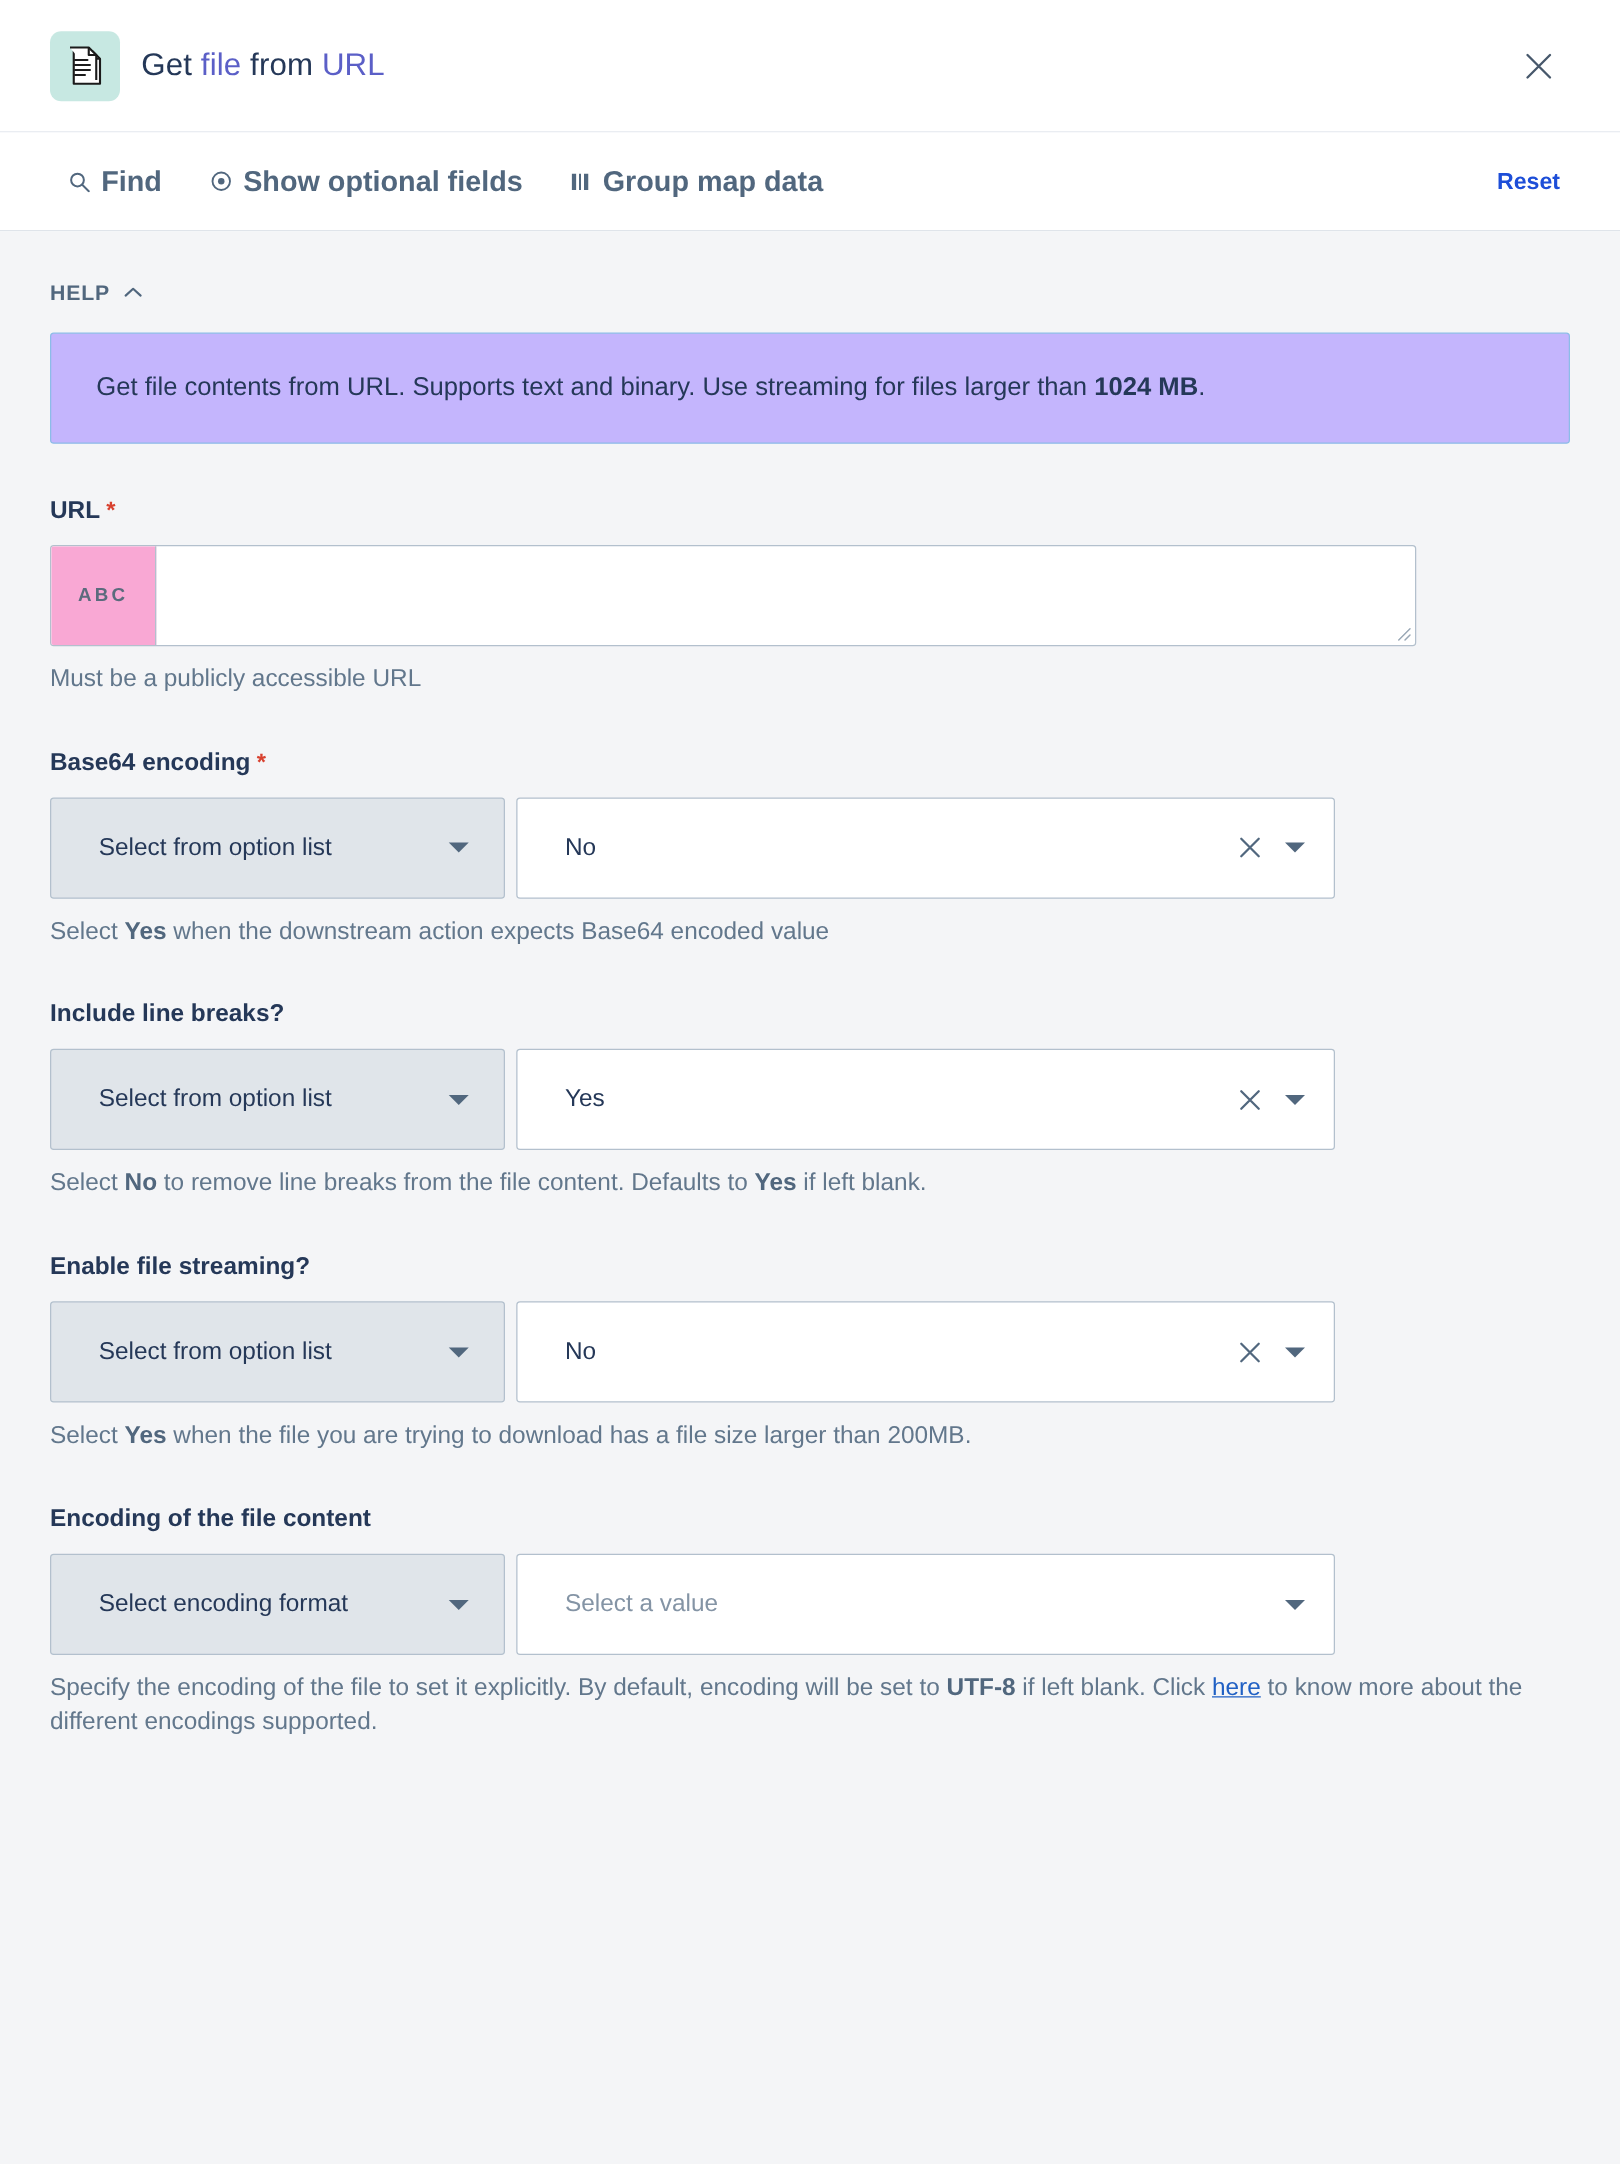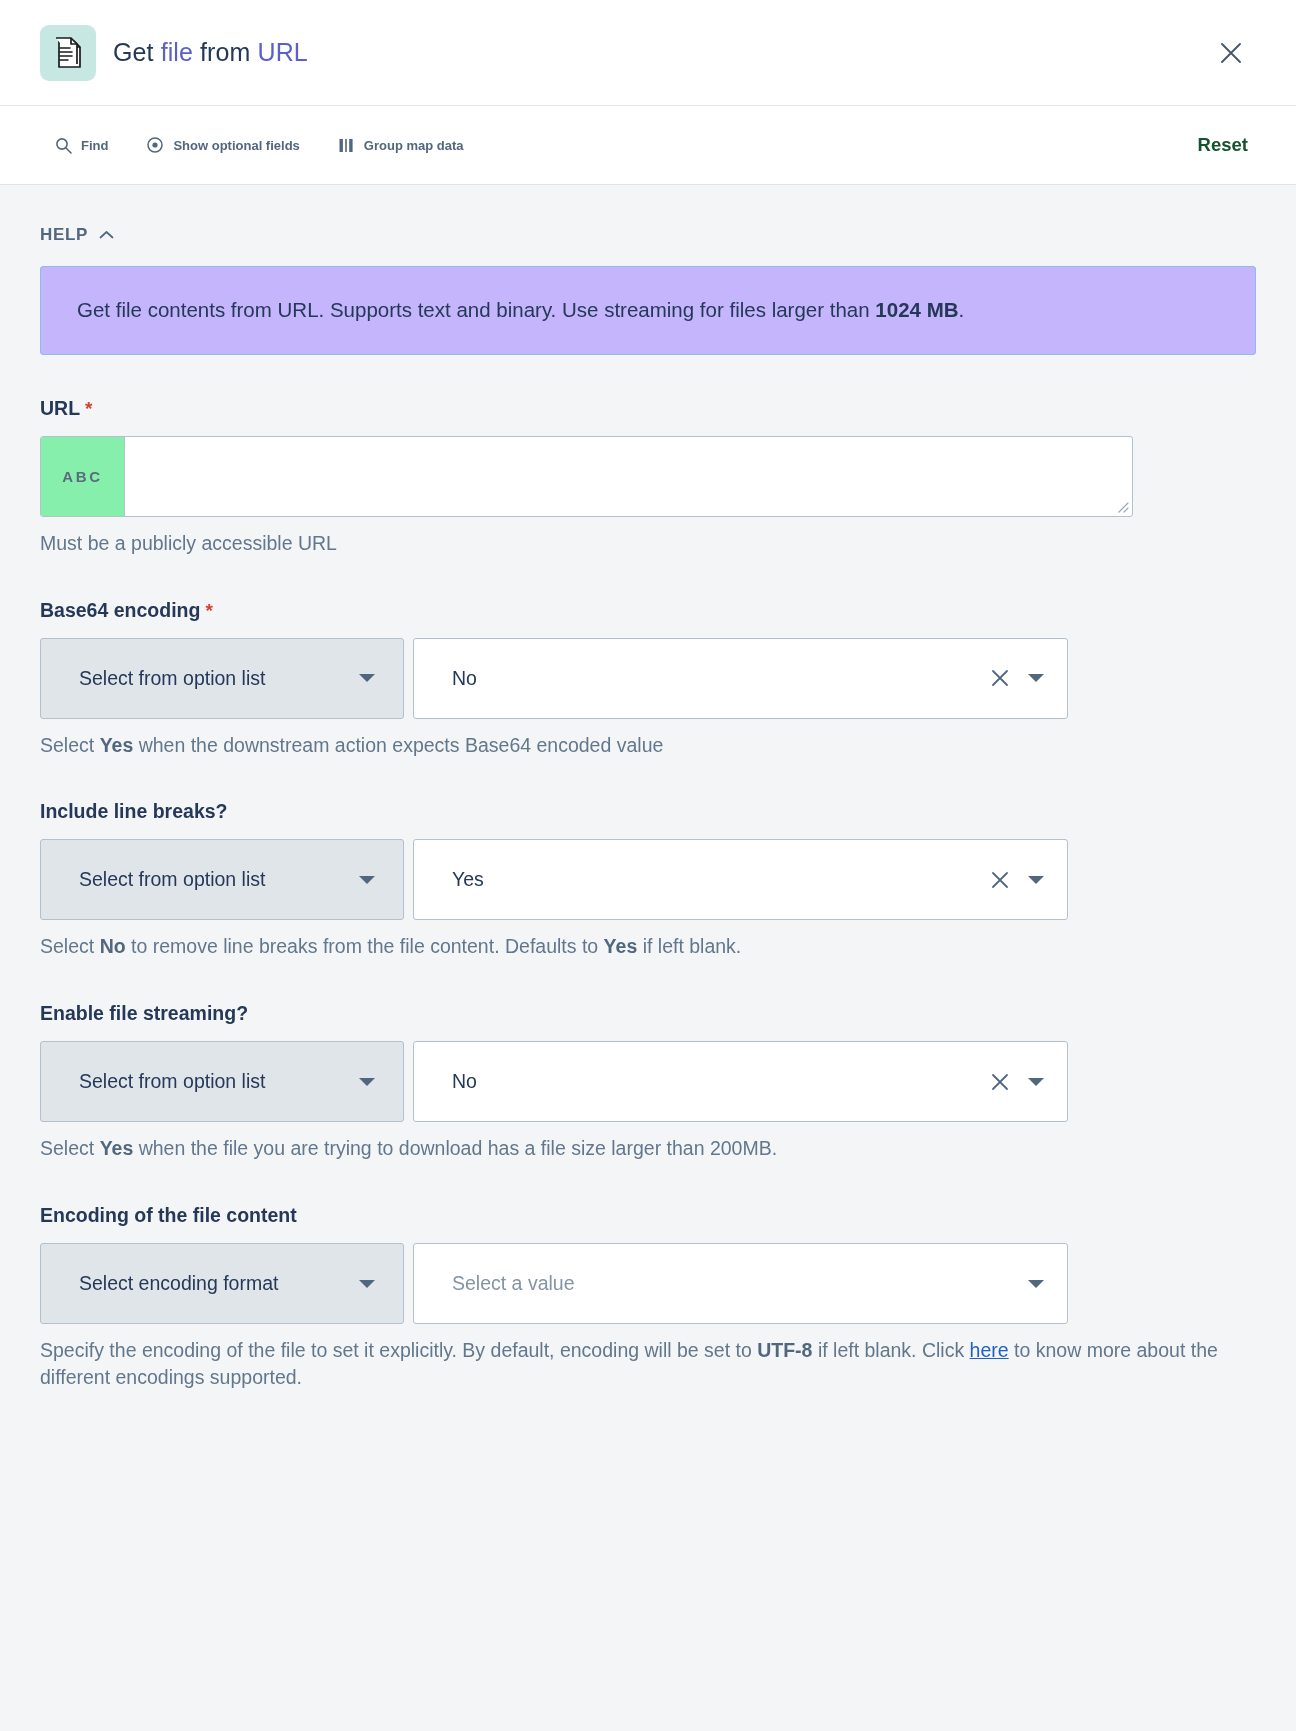--- a/index.html
+++ b/index.html
@@ -76,36 +76,36 @@
   .toolbar-actions {
     display: flex;
     align-items: center;
     gap: 38px;
     flex: 1;
   }
   .tb-item {
     display: flex;
     align-items: center;
     gap: 9px;
-    font-size: 13px;
+    font-size: 23px;
     font-weight: 700;
     color: #51677e;
     cursor: pointer;
     white-space: nowrap;
   }
   .tb-item .ic {
     display: inline-flex;
     align-items: center;
     justify-content: center;
     color: #51677e;
   }
   .reset-btn {
     font-size: 18.5px;
     font-weight: 700;
-    color: #14532d;
+    color: #1d4ed8;
     cursor: pointer;
     padding-right: 18px;
   }
 
   
   .body {
     flex: 1;
     background: #f4f5f7;
     padding: 40px 40px 0 40px;
     overflow: hidden;
@@ -157,21 +157,21 @@
     height: 81px;
     border: 1px solid #b3c0cd;
     border-radius: 3px;
     background: #ffffff;
     overflow: hidden;
     position: relative;
   }
   .abc-prefix {
     width: 84px;
     min-width: 84px;
-    background: #86efac;
+    background: #f9a8d4;
     border-right: 1px solid #b3c0cd;
     display: flex;
     align-items: center;
     justify-content: center;
     font-size: 15px;
     font-weight: 700;
     letter-spacing: 2.6px;
     color: #5b6b7d;
     cursor: pointer;
   }

